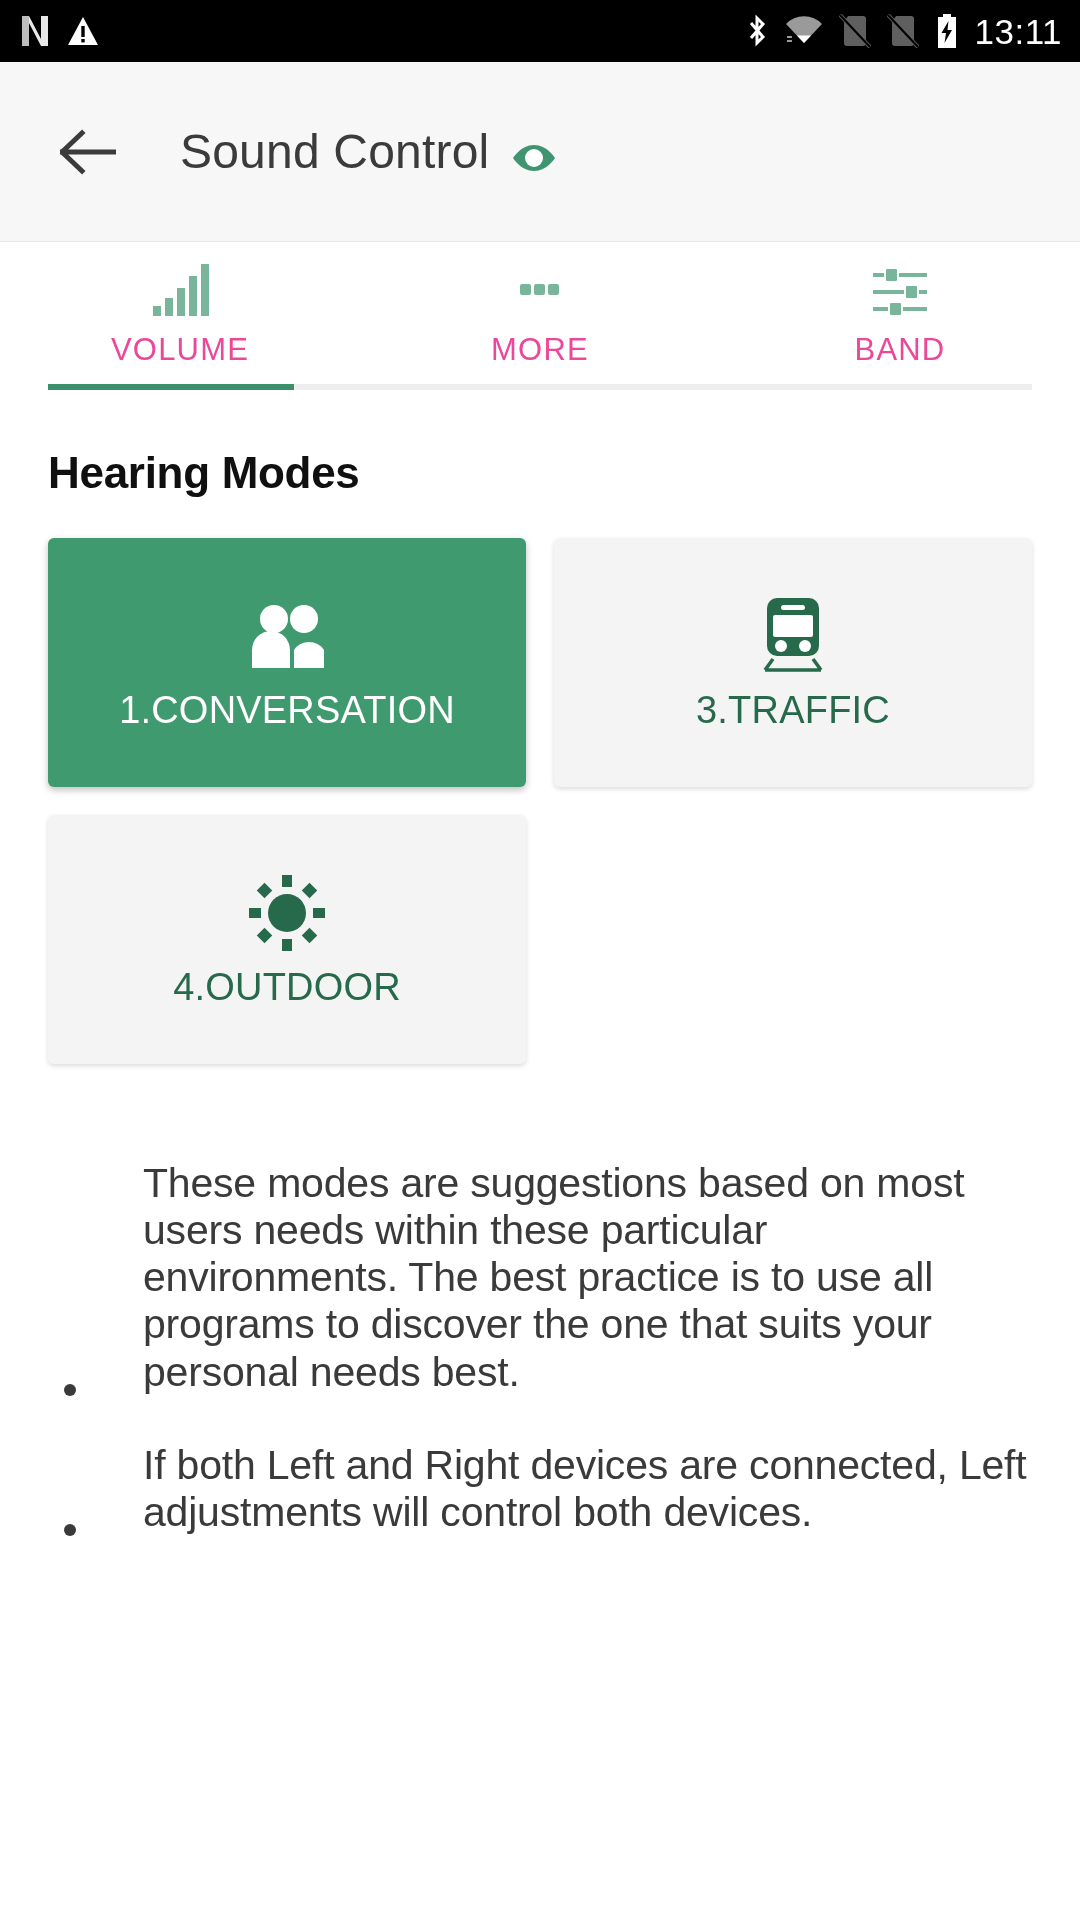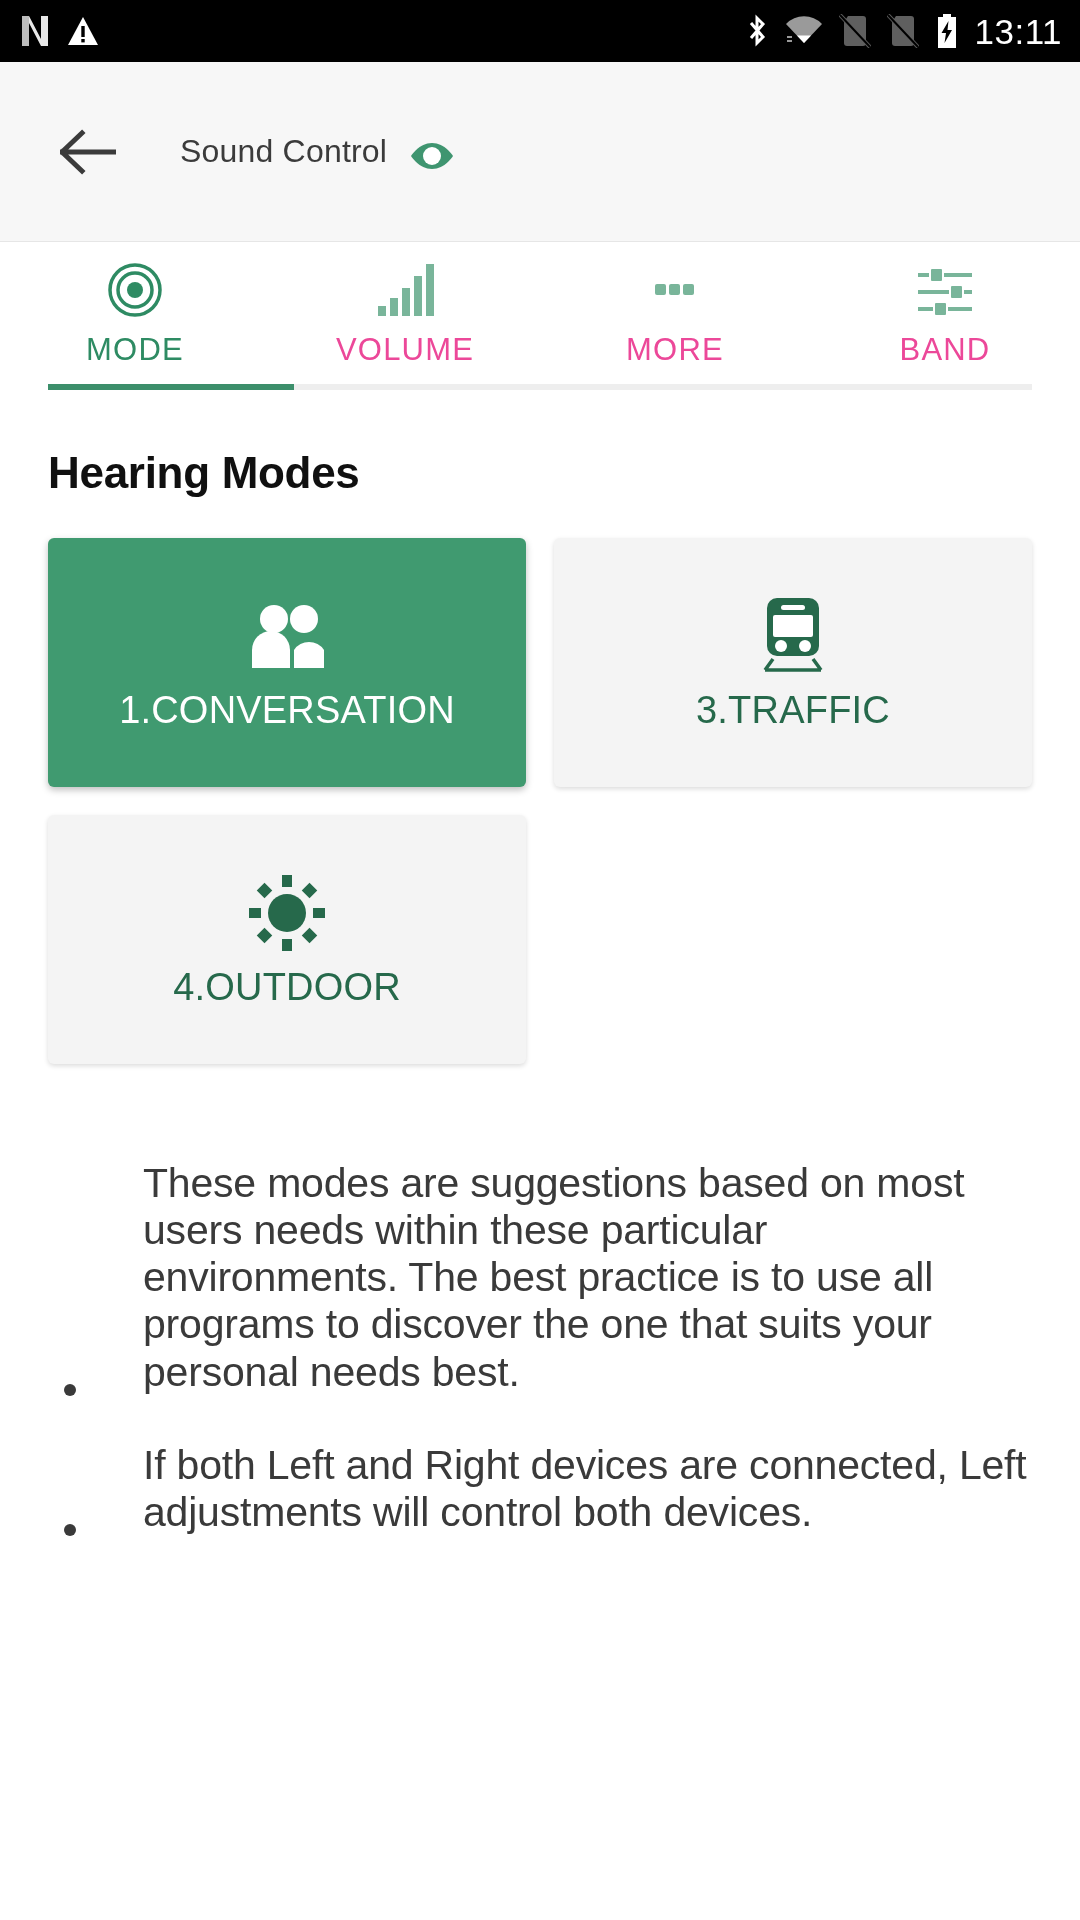--- a/index.html
+++ b/index.html
@@ -22,21 +22,21 @@
   .sb-ico{ display:block; }
 
   
   .appbar{
     height:180px; background:#f7f7f7;
     display:flex; align-items:center; padding:0 0 0 58px;
     border-bottom:1px solid #e6e6e6;
   }
   .back-btn{ width:60px; height:60px; display:flex; align-items:center; justify-content:center; cursor:pointer; }
   .appbar-title{
-    font-size:32px; color:#3b3b3b; font-weight:400;
+    font-size:48px; color:#3b3b3b; font-weight:400;
     margin-left:62px; letter-spacing:0.2px; white-space:nowrap;
   }
   .title-eye{ margin-left:20px; display:inline-flex; align-items:center; vertical-align:middle; position:relative; top:3px;}
 
   
   .tabs-wrap{ background:#ffffff; padding-top:22px; position:relative; }
   .tabs{ display:flex; }
   .tab{
     flex:1; display:flex; flex-direction:column;
     align-items:center; justify-content:flex-end; gap:14px;
@@ -147,30 +147,20 @@
           <circle cx="25" cy="17" r="9" fill="#ffffff"></circle>
           <path d="M25 8 A9 9 0 1 0 25 26 A7 7 0 1 1 25 8 Z" fill="#3f9570"></path>
         </svg>
       </span>
   </div>
 </div>
 
 <div class="tabs-wrap">
   <div class="tabs">
 
-    <div class="tab active">
-      <div class="tab-ico">
-        <svg width="56" height="56" viewBox="0 0 56 56">
-          <circle cx="28" cy="28" r="25" fill="none" stroke="#2e8b63" stroke-width="3.5"></circle>
-          <circle cx="28" cy="28" r="17" fill="none" stroke="#2e8b63" stroke-width="3.5"></circle>
-          <circle cx="28" cy="28" r="8" fill="#2e8b63"></circle>
-        </svg>
-      </div>
-      <div class="tab-label">MODE</div>
-    </div>
 
     <div class="tab">
       <div class="tab-ico">
         <svg width="58" height="56" viewBox="0 0 58 56">
           <rect x="2" y="44" width="8" height="10" fill="#79b59a"></rect>
           <rect x="14" y="36" width="8" height="18" fill="#79b59a"></rect>
           <rect x="26" y="26" width="8" height="28" fill="#79b59a"></rect>
           <rect x="38" y="14" width="8" height="40" fill="#79b59a"></rect>
           <rect x="50" y="2" width="8" height="52" fill="#79b59a"></rect>
         </svg>

